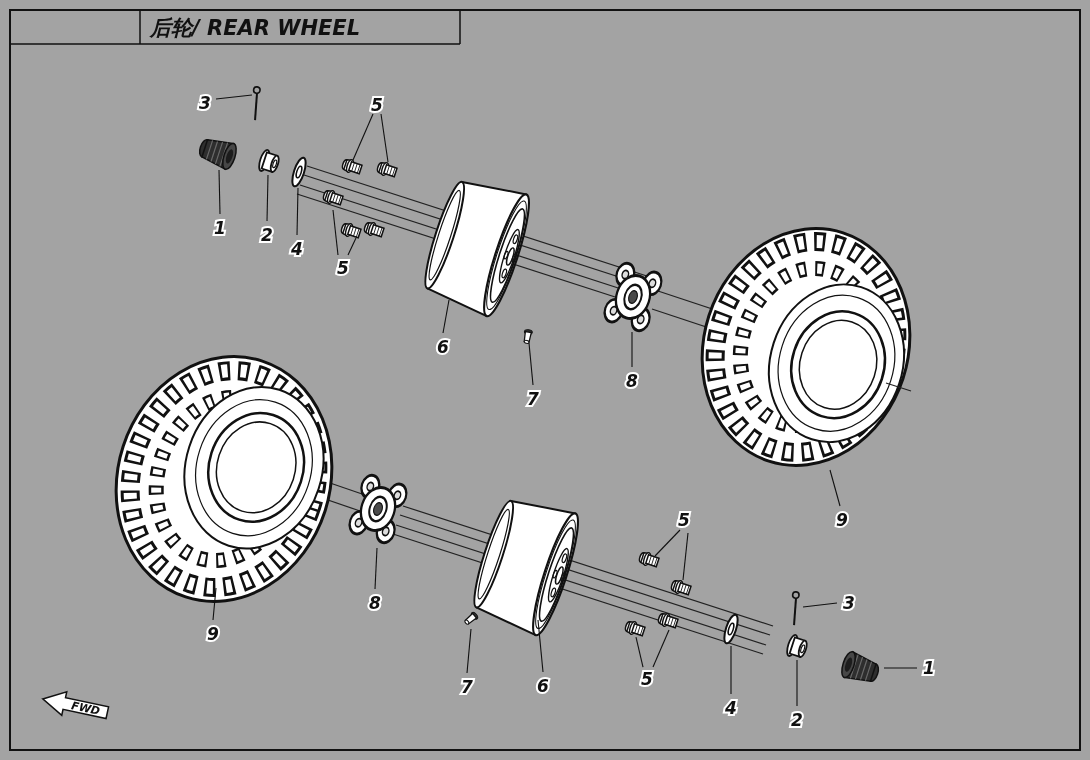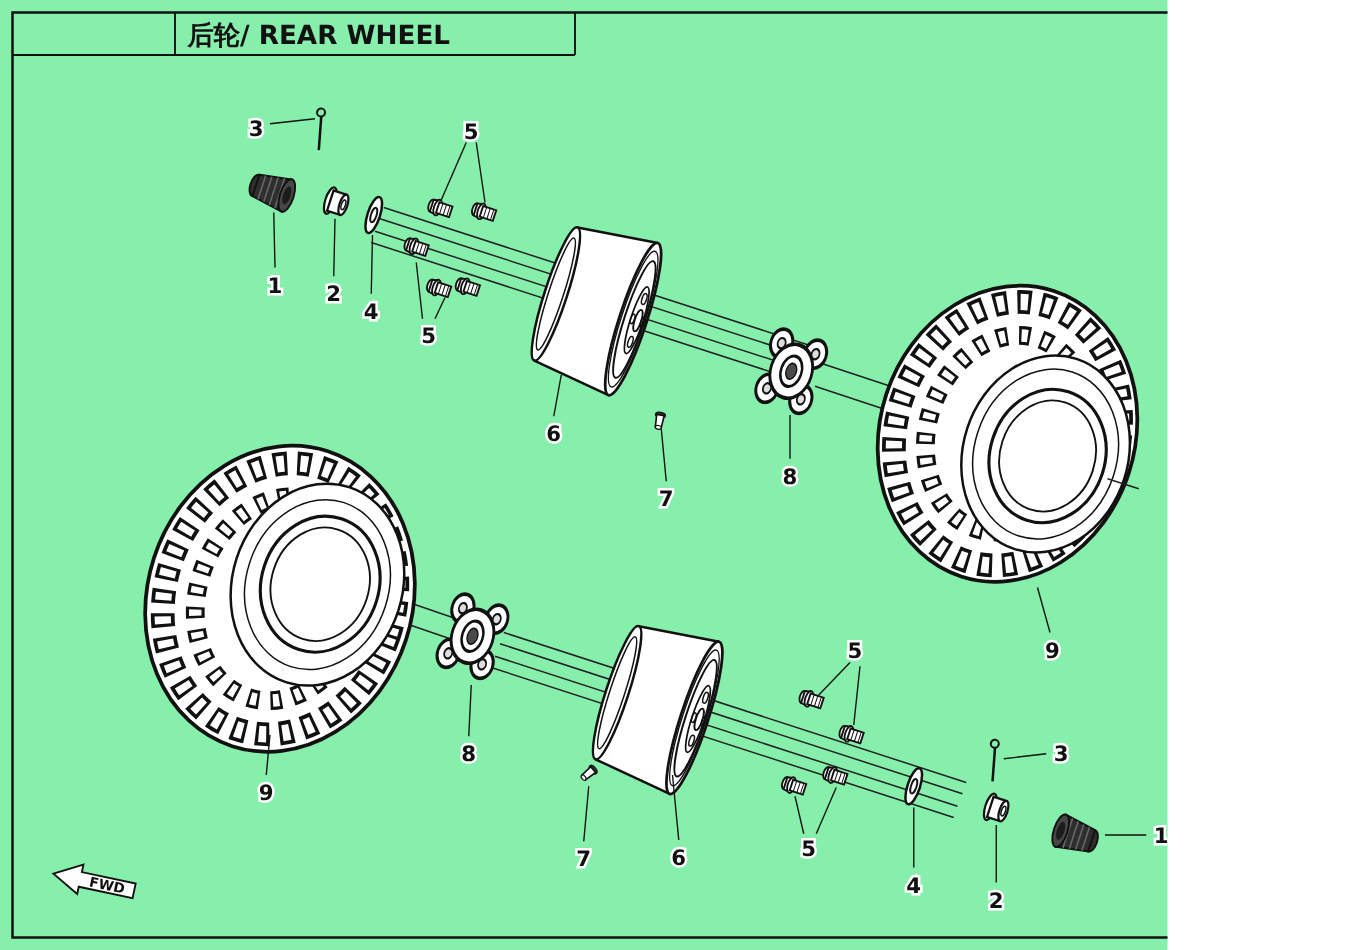--- a/index.html
+++ b/index.html
@@ -1,22 +1,23 @@
 <!DOCTYPE html>
 <html><head>
 <meta charset="utf-8">
 <style>
   html, body { margin: 0; padding: 0; background: #ffffff; }
   .page {
     position: relative;
-    width: 934px;
+    width: 1090px;
     height: 760px;
-    background: #86efac;
+    background: #a3a3a3;
     font-family: "DejaVu Sans", "Liberation Sans", sans-serif;
     overflow: hidden;
+    font-style: italic;
   }
   svg { display: block; }
   svg text { font-family: "DejaVu Sans", "Liberation Sans", sans-serif; fill: #111; }
   text.title { font-size: 21px; font-weight: bold; }
   text.callout {
     font-size: 17px;
     font-weight: 600;
     text-anchor: middle;
     paint-order: stroke;
     stroke: #ffffff;

